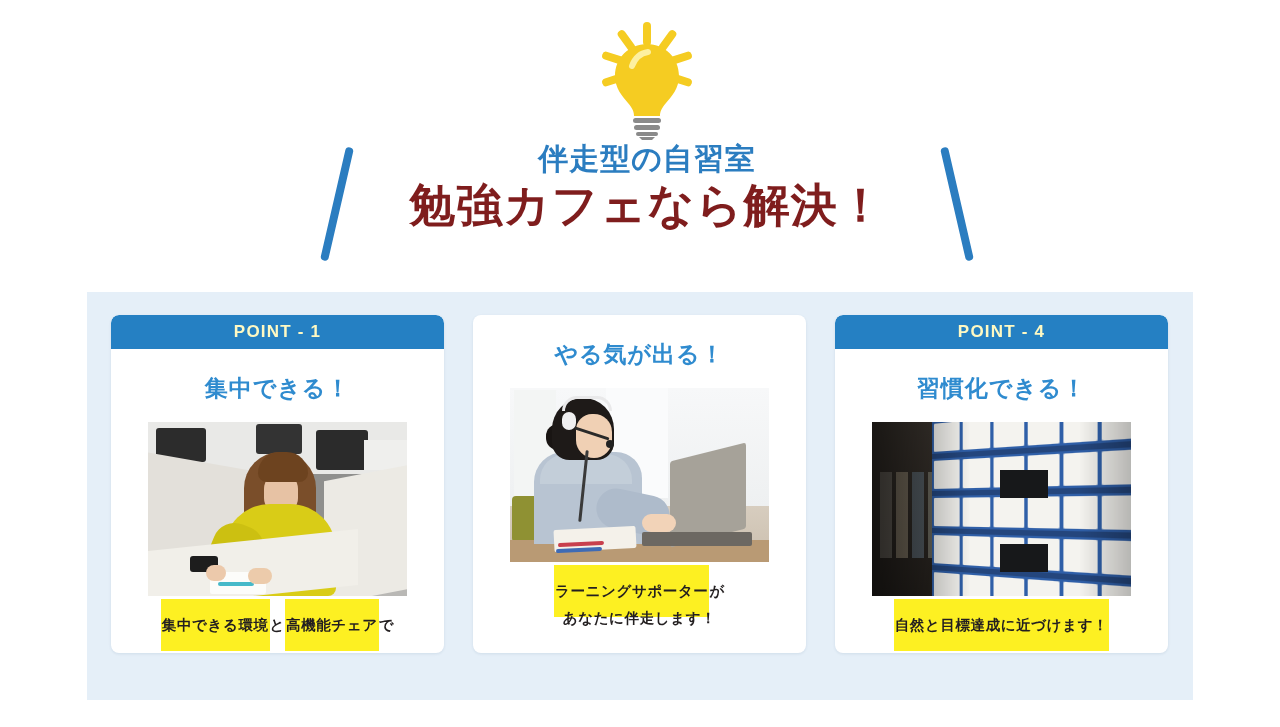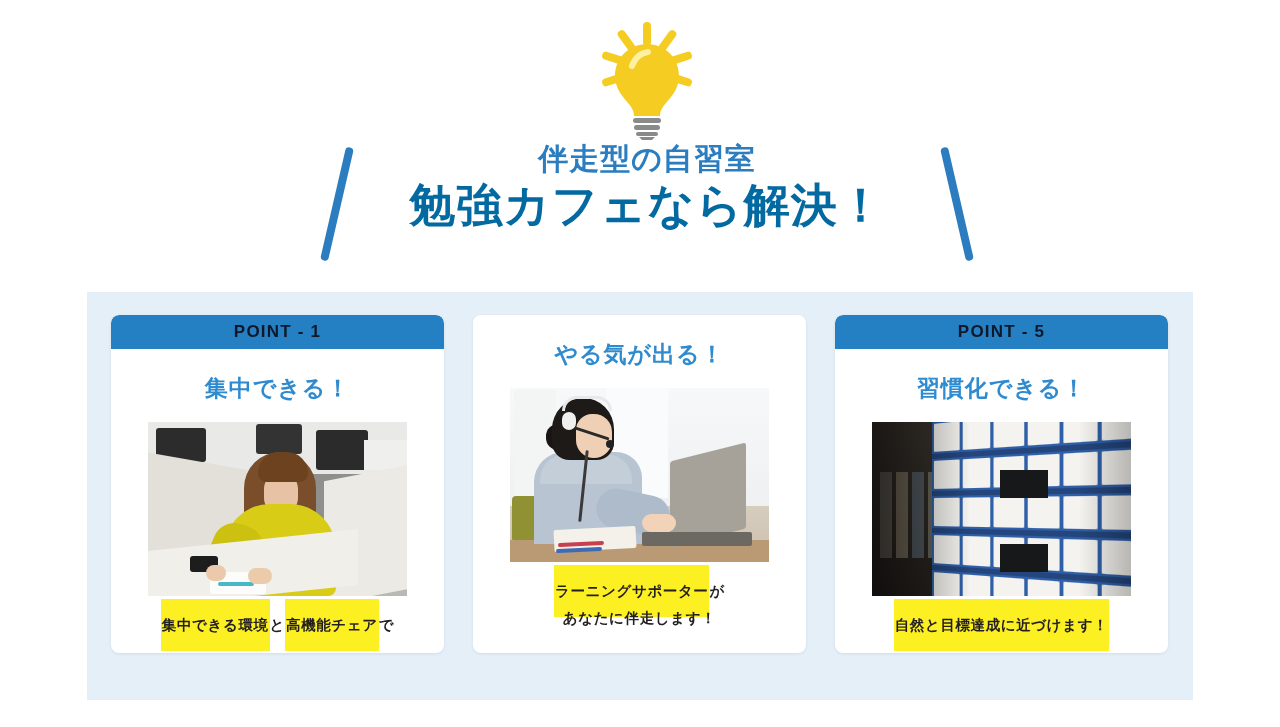--- a/index.html
+++ b/index.html
@@ -66,21 +66,21 @@
     font-weight: bold;
     color: #2b7dc0;
     letter-spacing: 1px;
     line-height: 1.1;
     margin-top: 4px;
     white-space: nowrap;
   }
   .headline-main {
     font-size: 46px;
     font-weight: bold;
-    color: #0369a1;
+    color: #7f1d1d;
     letter-spacing: 1px;
     line-height: 1.15;
     margin-top: 4px;
     white-space: nowrap;
   }
 
   
   .points-panel {
     position: absolute;
     left: 87px;
@@ -110,21 +110,21 @@
     align-items: center;
     padding-bottom: 14px;
     box-sizing: border-box;
   }
 
   .card-header {
     width: 333px;
     height: 34px;
     background: #2580c3;
     border-radius: 8px 8px 0 0;
-    color: #0f172a;
+    color: #fef9c3;
     font-size: 17px;
     font-weight: bold;
     letter-spacing: 1.2px;
     display: flex;
     align-items: center;
     justify-content: center;
     box-sizing: border-box;
   }
 
   .card-title {
@@ -329,21 +329,21 @@
         <span class="line">
           <span class="hl">ラーニングサポーター</span><span>が</span>
         </span>
         <span class="line">
           <span>あなたに伴走します！</span>
         </span>
       </div>
     </div>
 
     <div class="card">
-      <div class="card-header">POINT - 5</div>
+      <div class="card-header">POINT - 4</div>
       <div class="card-title">習慣化できる！</div>
 
       <div class="photo">
         <div class="p3-bg"></div>
         <div class="p3-dark"></div>
         <div class="p3-dimcards"></div>
         <div class="p3-wood"></div>
         <div class="p3-grid">
           <div class="p3-row" style="top:2px">
               <span class="p3-cell"></span>

